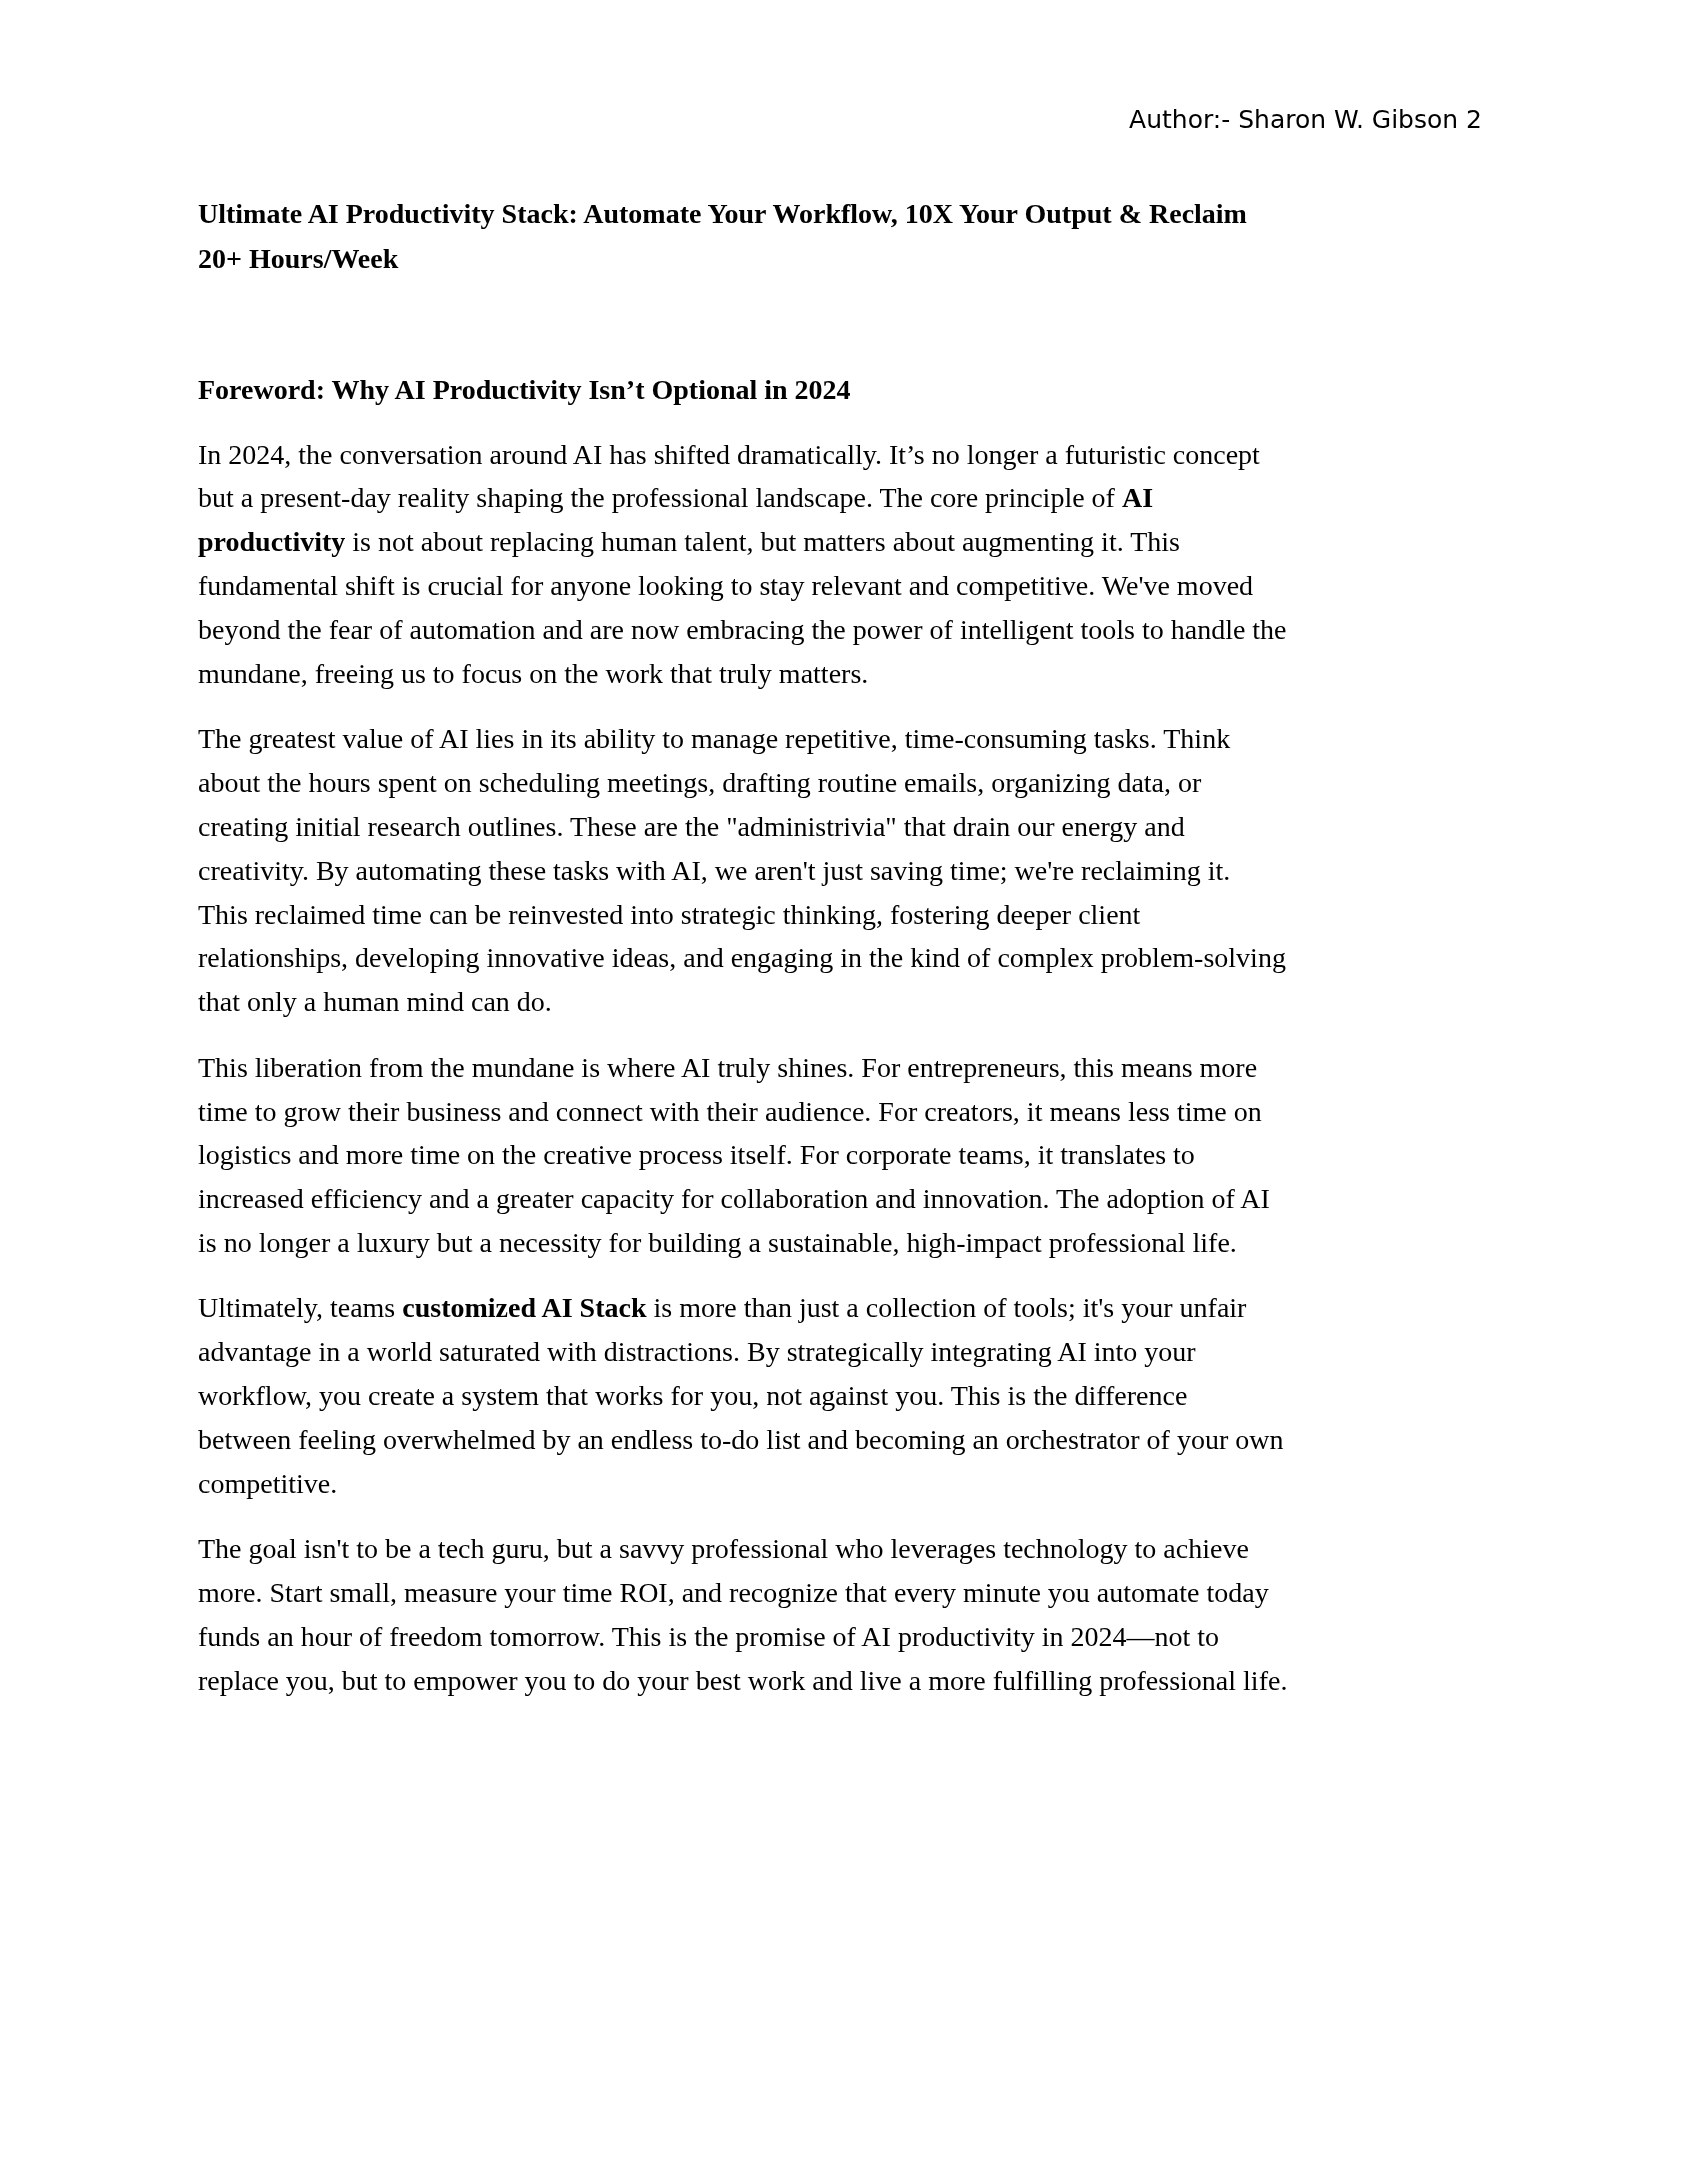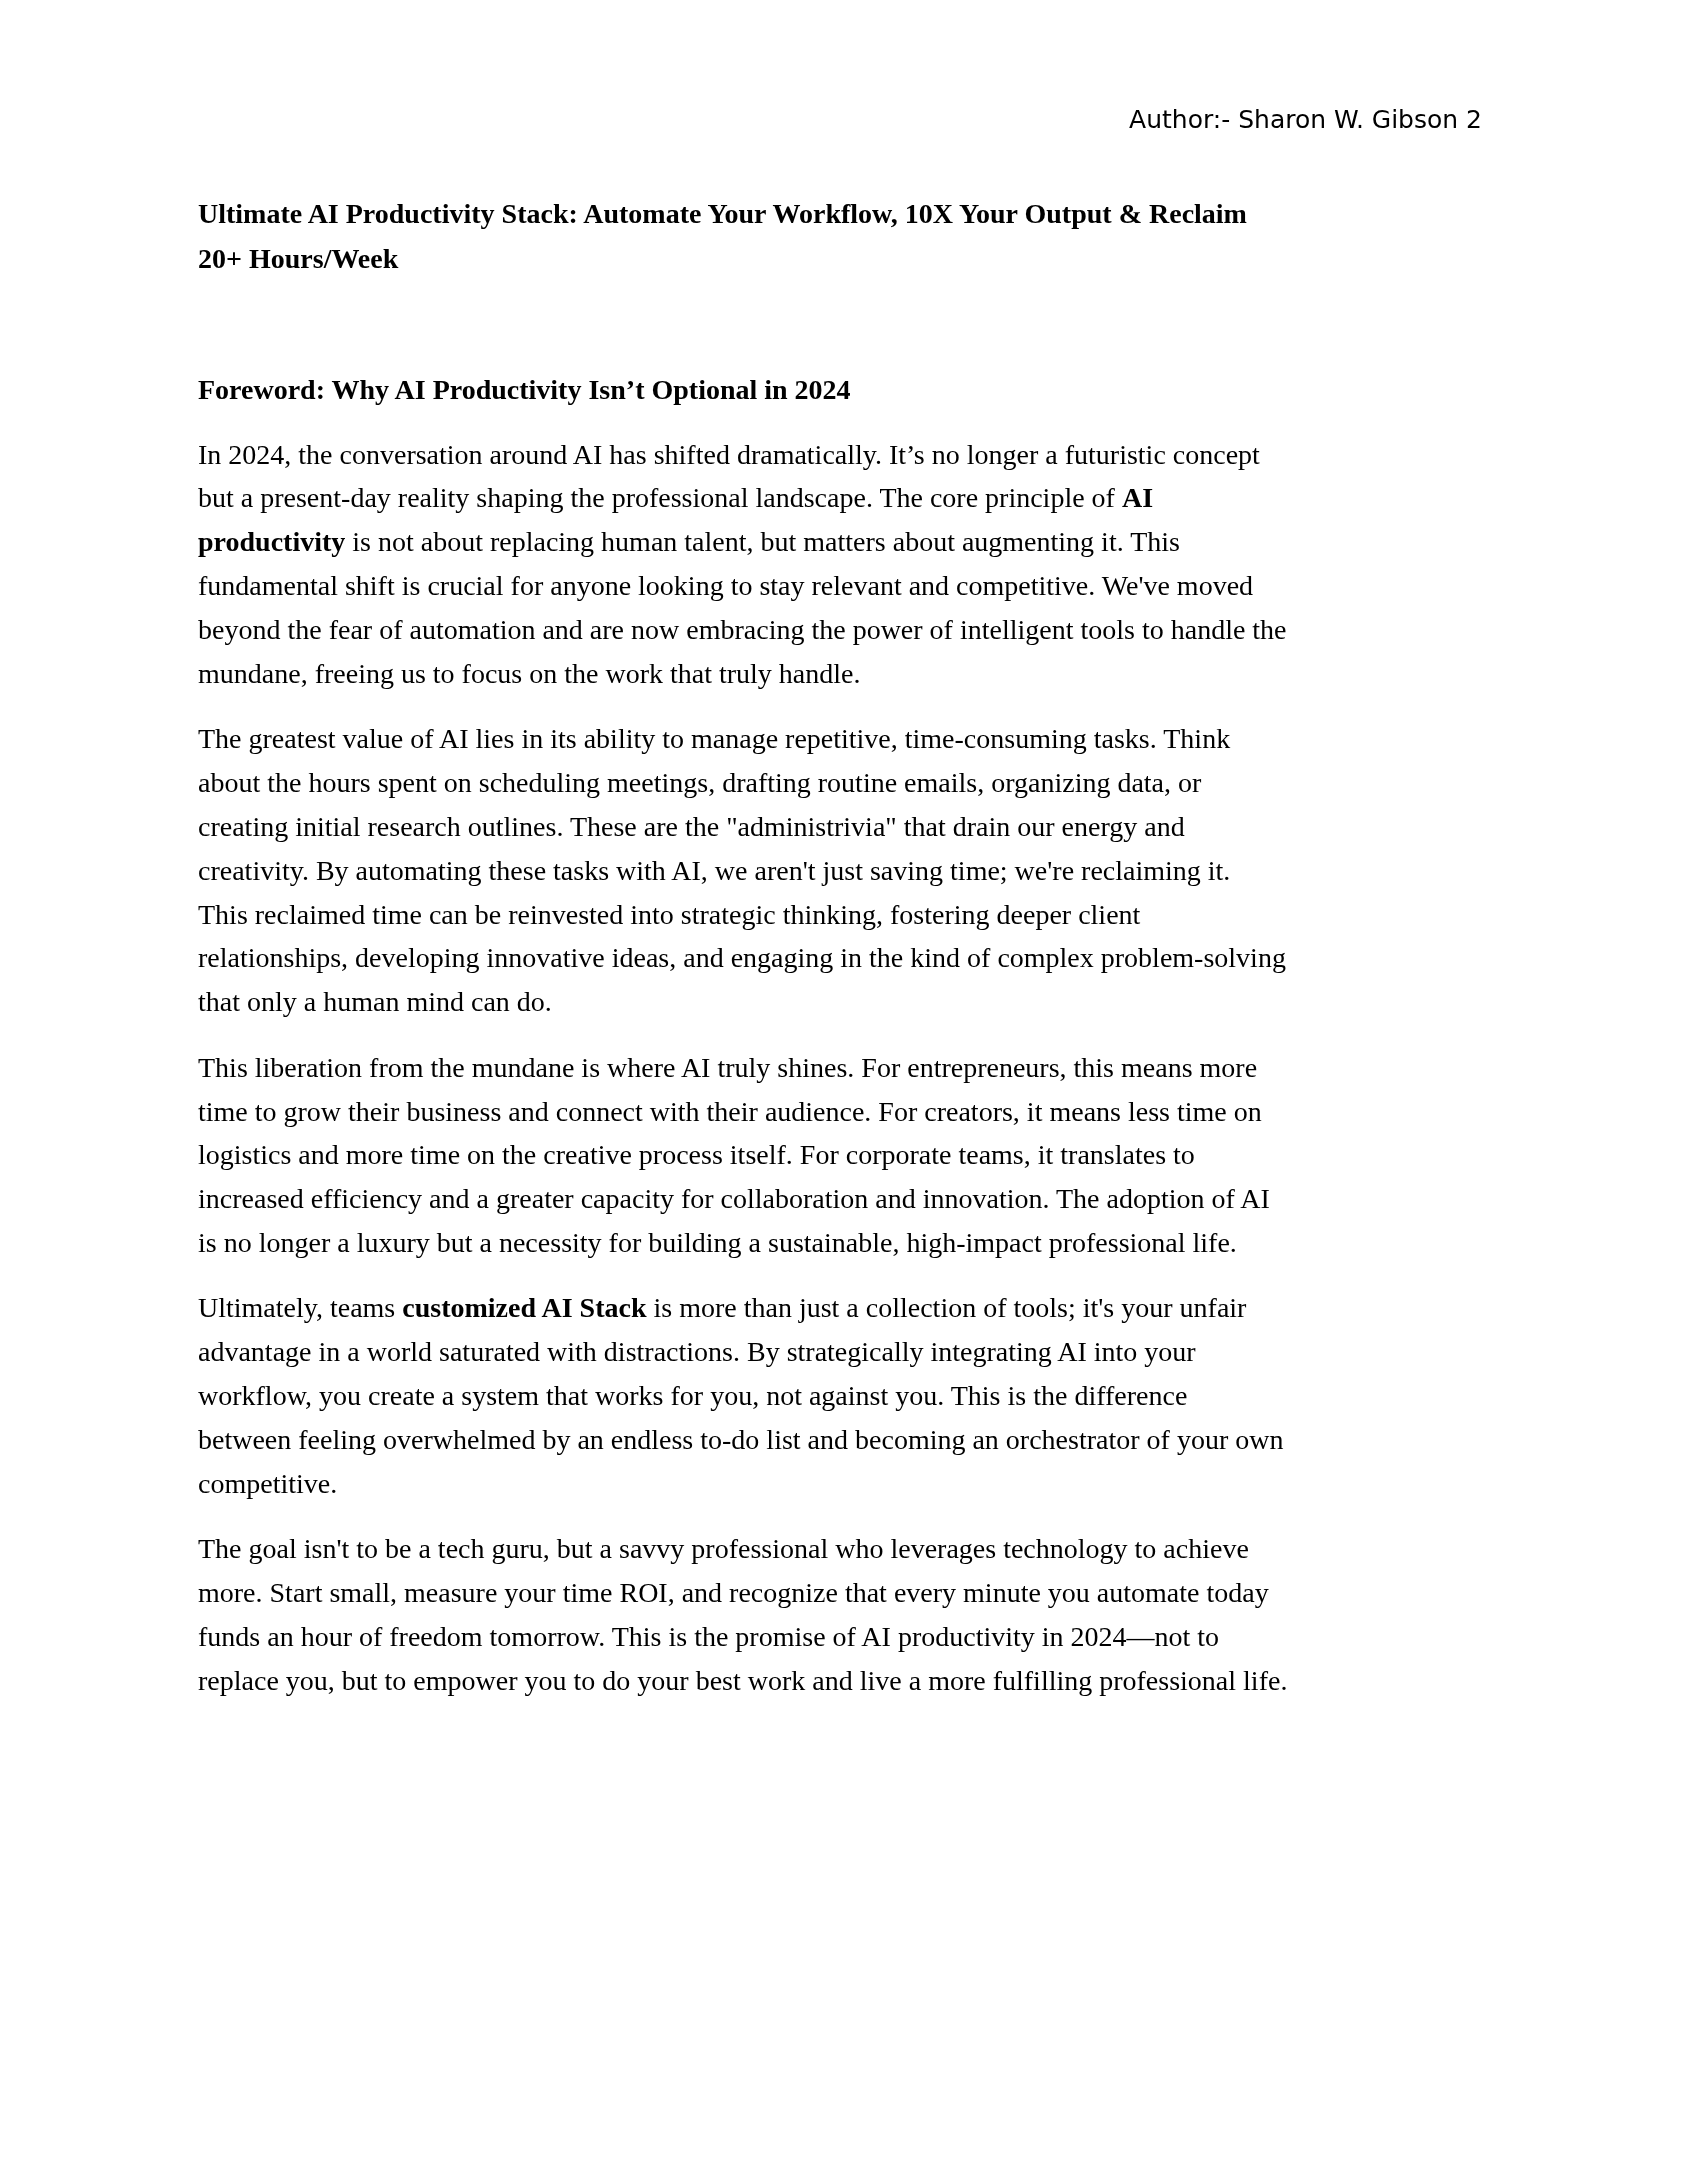--- a/index.html
+++ b/index.html
@@ -32,21 +32,21 @@
 
   <div class="line heading-line" style="top:376px">Foreword: Why AI Productivity Isn’t Optional in 2024</div>
 
   <div id="body-container">
       <div>
         <div class="line" style="top: 441px;"><span>In 2024, the conversation around AI has shifted dramatically. It’s no longer a futuristic concept</span></div>
         <div class="line" style="top: 484px;"><span>but a present-day reality shaping the professional landscape. The core principle of </span><span class="bold">AI</span></div>
         <div class="line" style="top: 528px;"><span class="bold">productivity</span><span> is not about replacing human talent, but matters about augmenting it. This</span></div>
         <div class="line" style="top: 572px;"><span>fundamental shift is crucial for anyone looking to stay relevant and competitive. We've moved</span></div>
         <div class="line" style="top: 616px;"><span>beyond the fear of automation and are now embracing the power of intelligent tools to handle the</span></div>
-        <div class="line" style="top: 660px;"><span>mundane, freeing us to focus on the work that truly handle.</span></div>
+        <div class="line" style="top: 660px;"><span>mundane, freeing us to focus on the work that truly matters.</span></div>
       </div>
       <div>
         <div class="line" style="top: 725px;"><span>The greatest value of AI lies in its ability to manage repetitive, time-consuming tasks. Think</span></div>
         <div class="line" style="top: 769px;"><span>about the hours spent on scheduling meetings, drafting routine emails, organizing data, or</span></div>
         <div class="line" style="top: 813px;"><span>creating initial research outlines. These are the "administrivia" that drain our energy and</span></div>
         <div class="line" style="top: 857px;"><span>creativity. By automating these tasks with AI, we aren't just saving time; we're reclaiming it.</span></div>
         <div class="line" style="top: 901px;"><span>This reclaimed time can be reinvested into strategic thinking, fostering deeper client</span></div>
         <div class="line" style="top: 944px;"><span>relationships, developing innovative ideas, and engaging in the kind of complex problem-solving</span></div>
         <div class="line" style="top: 988px;"><span>that only a human mind can do.</span></div>
       </div>

